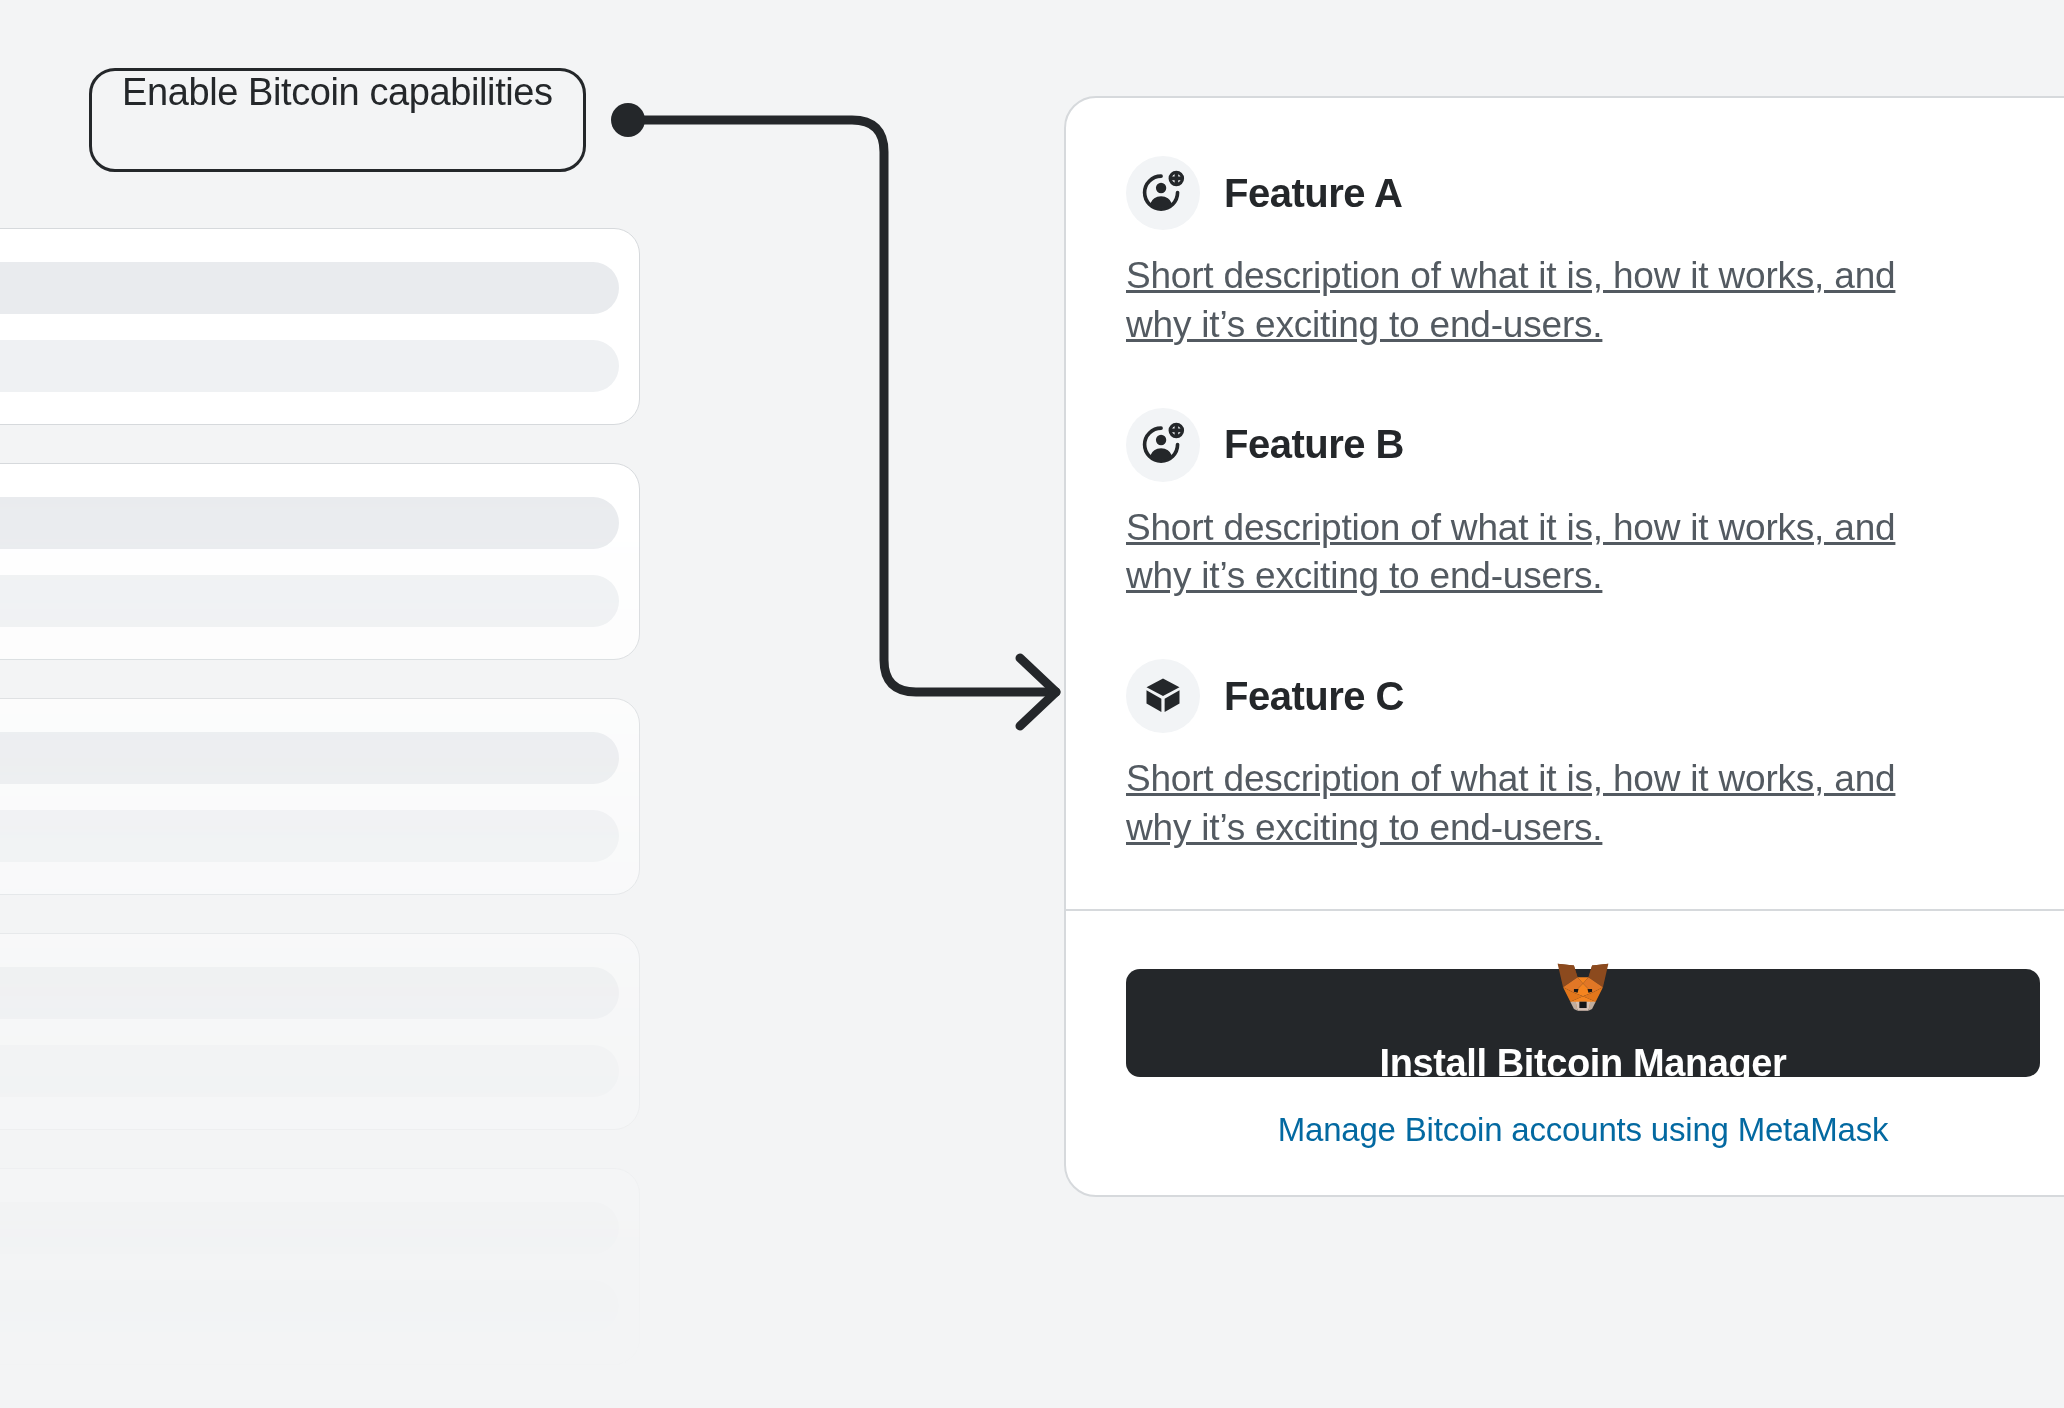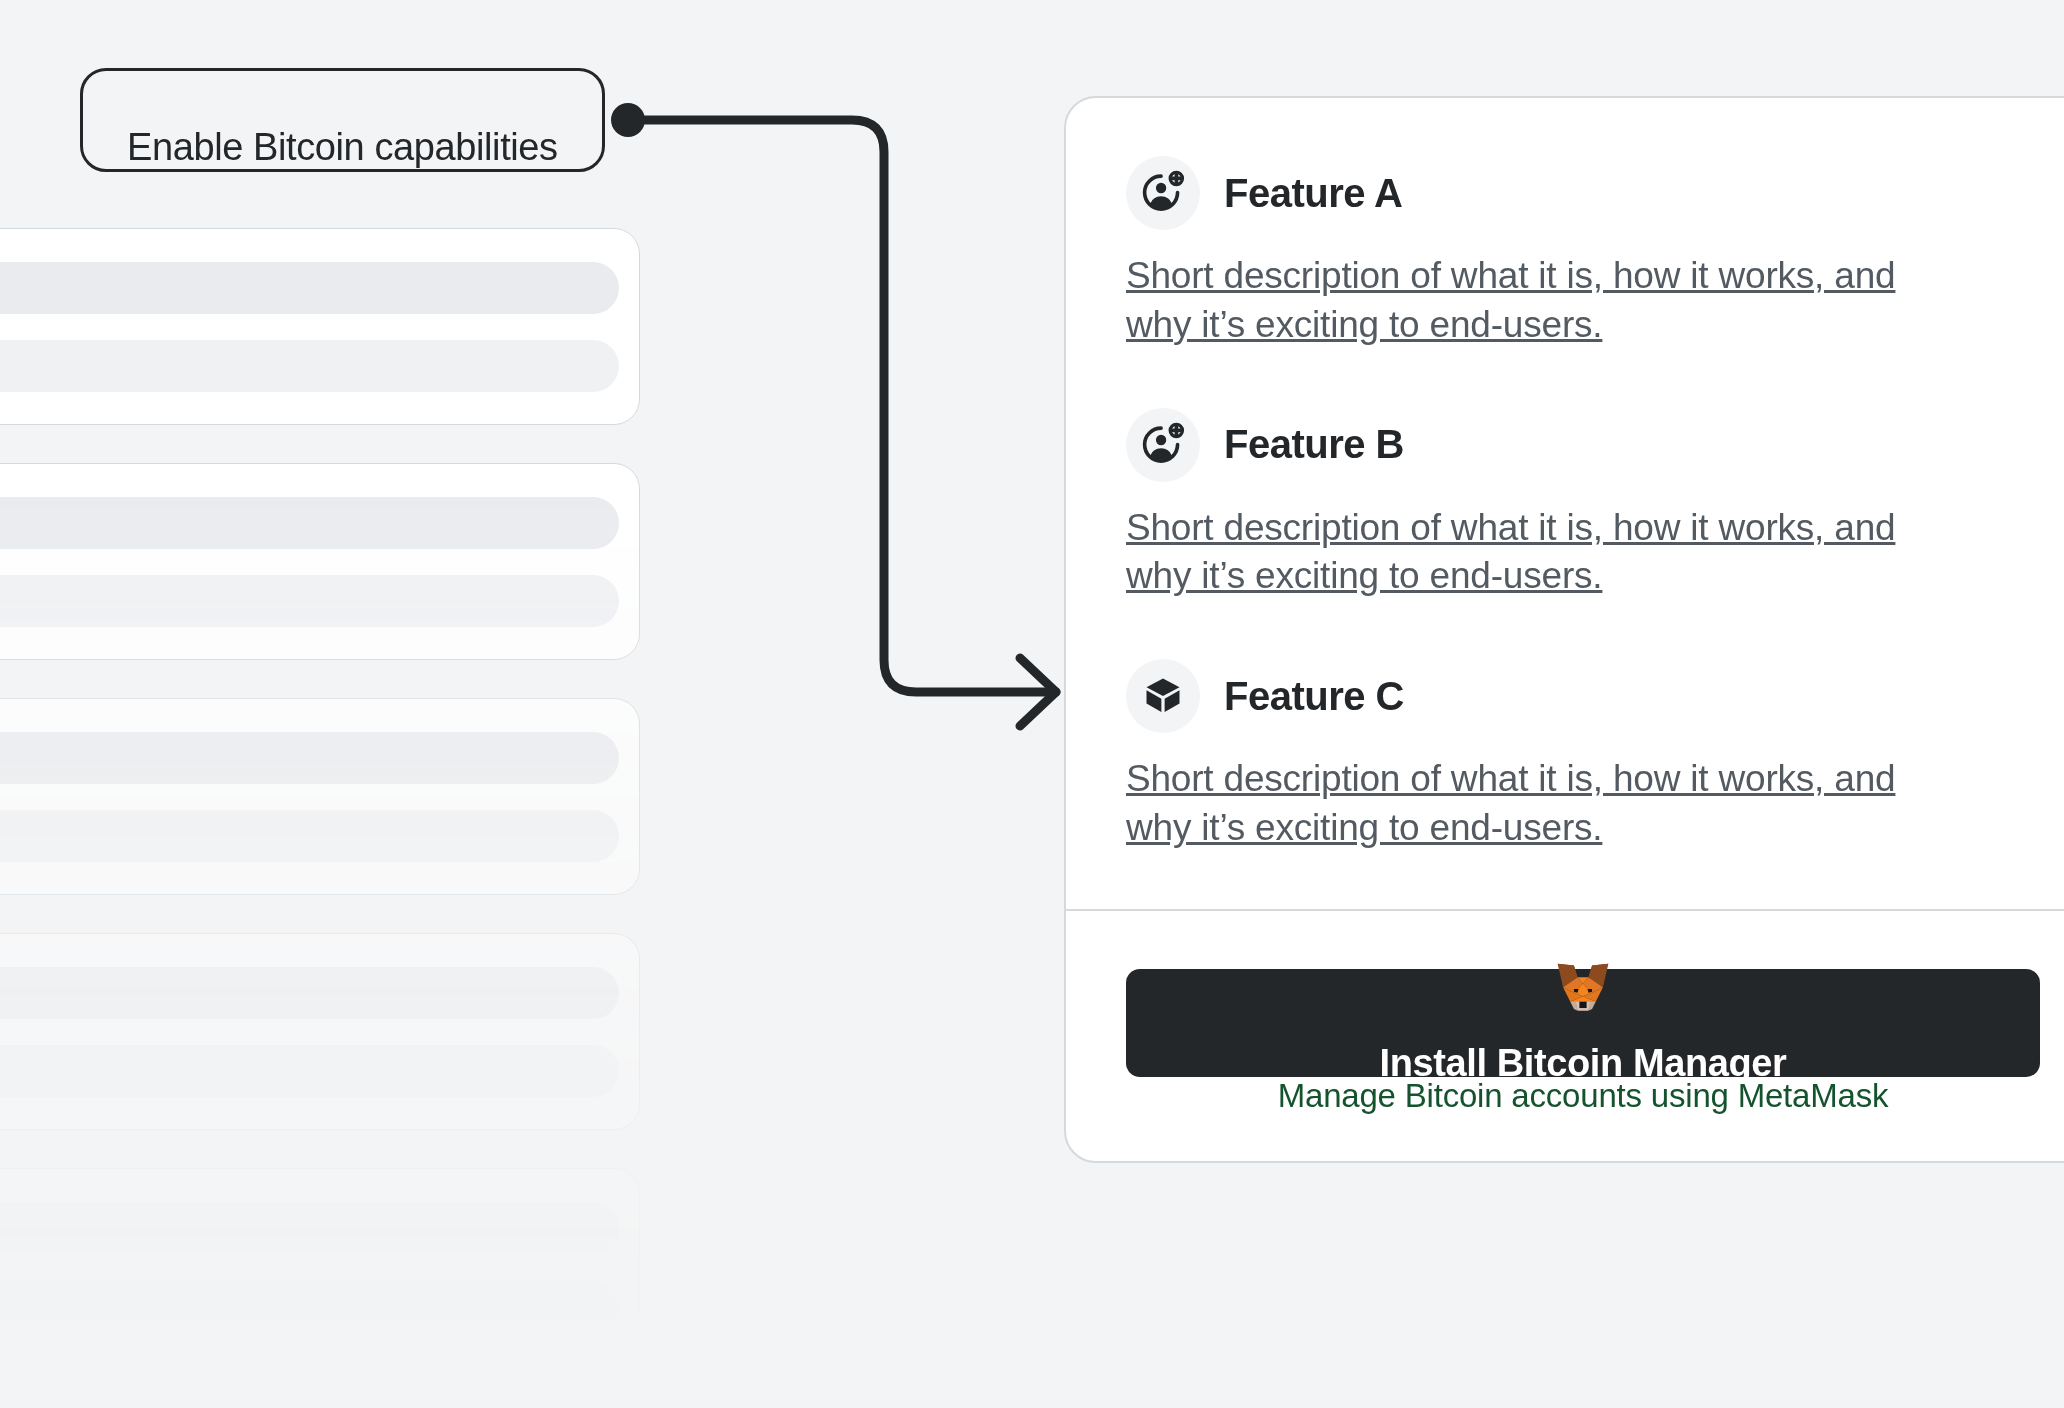--- a/index.html
+++ b/index.html
@@ -51,27 +51,27 @@
     border-radius: 26px;
     background: #E9EBEE;
   }
   .skeleton-bar.secondary {
     background: #EFF1F3;
   }
 
   
   #callout-label {
     position: absolute;
-    left: 80px;
+    left: 89px;
     top: 68px;
     box-sizing: border-box;
     height: 104px;
-    padding: 0 44px;
-    display: flex;
-    align-items: flex-end;
+    padding: 0 30px;
+    display: flex;
+    align-items: flex-start;
     background: #F3F4F5;
     border: 3px solid #24272A;
     border-radius: 26px;
     z-index: 6;
   }
   #callout-label .label-text {
     font-size: 38px;
     font-weight: 500;
     color: #24272A;
     letter-spacing: -0.4px;
@@ -164,23 +164,24 @@
     padding: 0;
     flex-direction: column;
   }
   #install-button .btn-label {
     font-size: 38px;
     font-weight: 700;
     color: #FFFFFF;
     letter-spacing: -0.4px;
   }
   #install-subtitle {
+    margin-top: 34px;
     text-align: center;
     font-size: 33px;
-    color: #14532d;
+    color: #0369a1;
     letter-spacing: -0.2px;
   }
 </style>
 </head>
 <body>
 
 <div id="stage">
 
   <div id="skeleton-column">
     <div class="skeleton-card">

